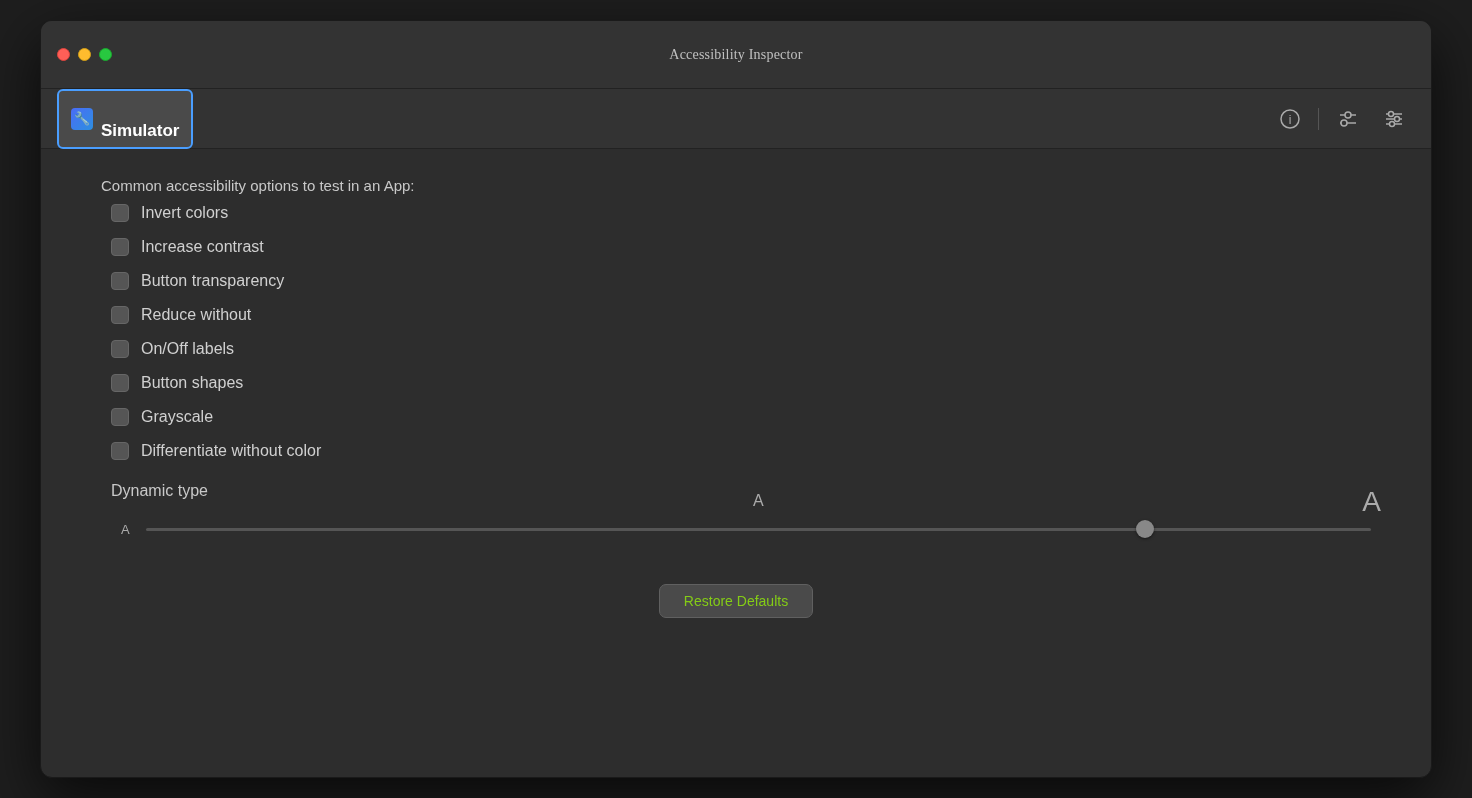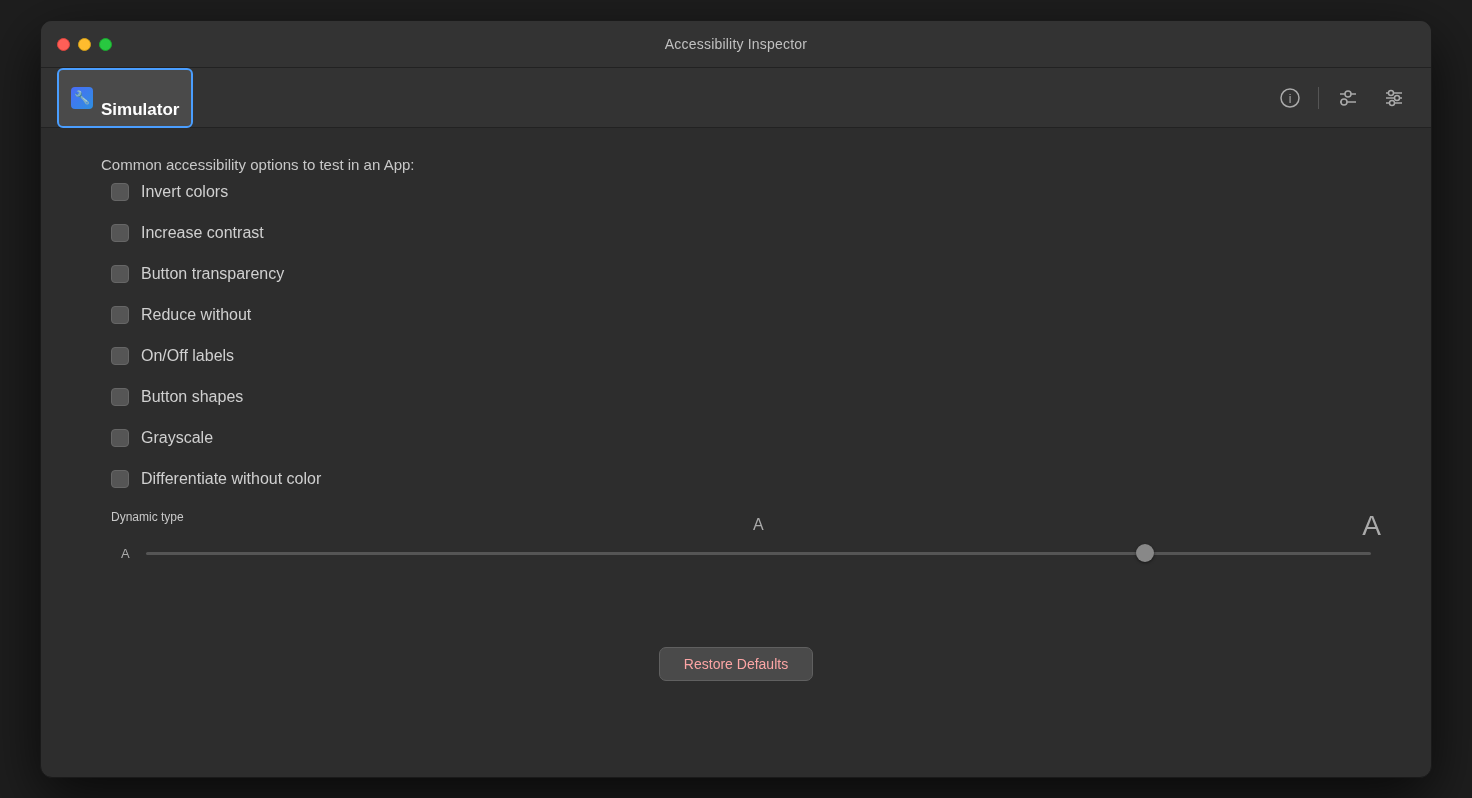--- a/index.html
+++ b/index.html
@@ -21,27 +21,28 @@
       border: 1px solid #1a1a1a;
       box-shadow: 0 20px 60px rgba(0,0,0,0.7);
       display: flex;
       flex-direction: column;
       overflow: hidden;
     }
 
     
     .titlebar {
       background: #333333;
-      height: 47px;
+      height: 68px;
       display: flex;
       align-items: center;
       justify-content: center;
       position: relative;
       border-bottom: 1px solid #222;
       flex-shrink: 0;
+      font-family: Liberation Serif, serif;
     }
 
     .traffic-lights {
       position: absolute;
       left: 16px;
       display: flex;
       gap: 8px;
       align-items: center;
     }
 
@@ -141,21 +142,21 @@
     .section-title {
       color: #c8c8c8;
       font-size: 15px;
       font-weight: 400;
       margin-bottom: 4px;
     }
 
     .option-list {
       display: flex;
       flex-direction: column;
-      gap: 11px;
+      gap: 4px;
       margin-left: 10px;
     }
 
     .option-item {
       display: flex;
       align-items: center;
       gap: 12px;
       padding: 6px 0;
       cursor: pointer;
     }
@@ -176,21 +177,21 @@
     }
 
     
     .dynamic-type-section {
       margin-top: 16px;
       margin-left: 10px;
     }
 
     .dynamic-type-label {
       color: #c8c8c8;
-      font-size: 12px;
+      font-size: 16px;
       font-weight: 400;
       margin-bottom: 14px;
     }
 
     .slider-container {
       display: flex;
       align-items: center;
       gap: 16px;
       padding-left: 10px;
     }
@@ -215,26 +216,25 @@
       padding: 16px 0 28px 0;
       display: flex;
       justify-content: center;
       margin-top: 24px;
     }
 
     .restore-btn {
       background: #4a4a4a;
       border: 1px solid #606060;
       border-radius: 7px;
-      color: #fca5a5;
+      color: #84cc16;
       font-size: 14px;
       font-weight: 500;
       padding: 8px 24px;
       cursor: pointer;
-      margin-top: 39px;
     }
 
     
     .slider-input {
       width: 100%;
       -webkit-appearance: none;
       appearance: none;
       height: 3px;
       background: #555;
       border-radius: 2px;

